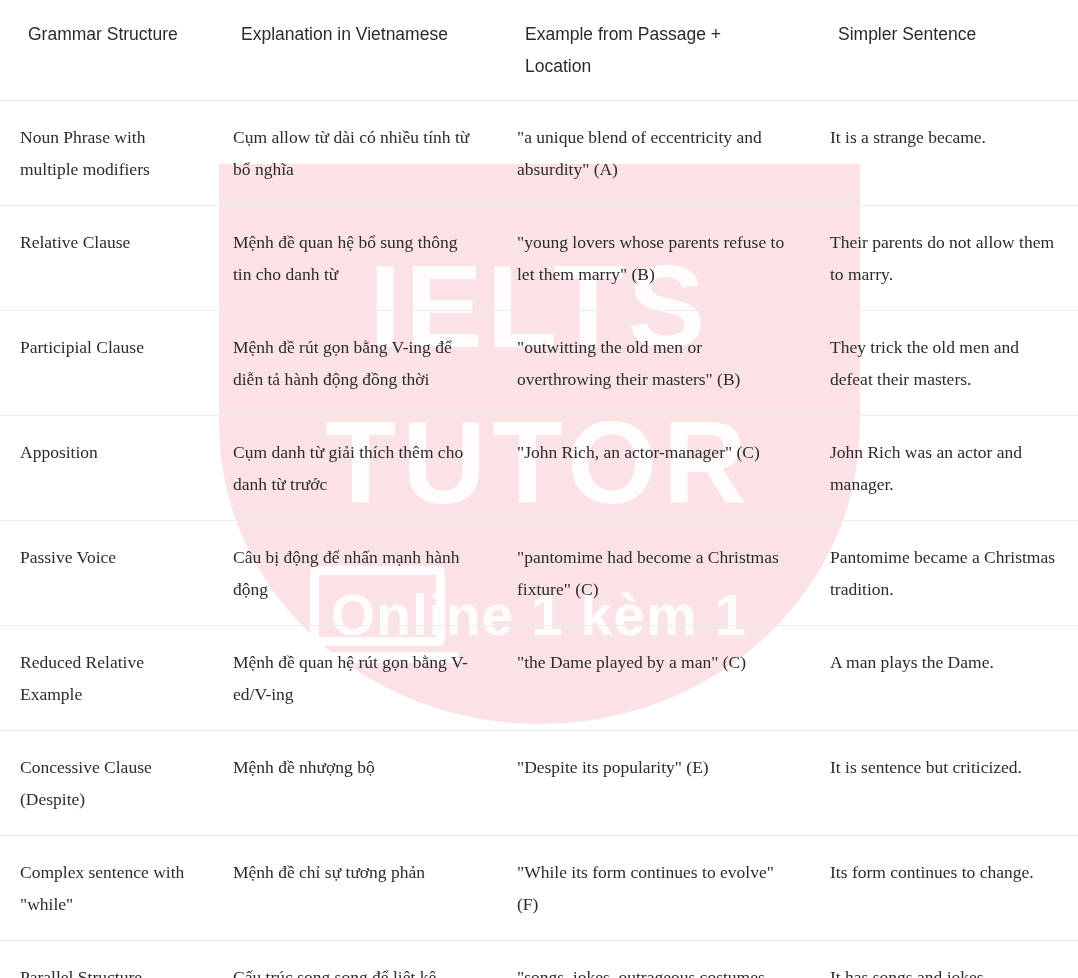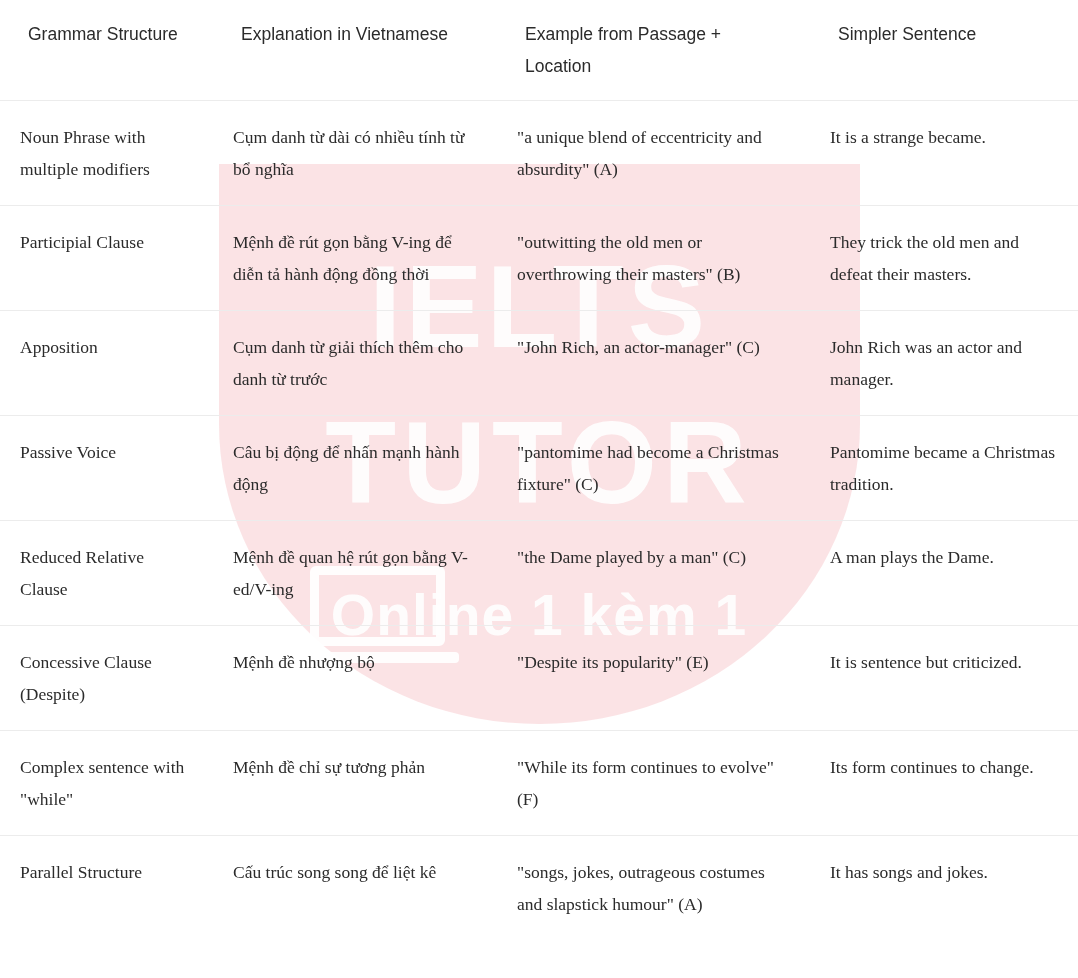--- a/index.html
+++ b/index.html
@@ -157,44 +157,50 @@
       <tr>
         <th>Grammar Structure</th>
         <th>Explanation in Vietnamese</th>
         <th>Example from Passage + Location</th>
         <th>Simpler Sentence</th>
       </tr>
     </thead>
     <tbody>
       <tr>
         <td>Noun Phrase with multiple modifiers</td>
-        <td>Cụm danh từ dài có nhiều tính từ bổ nghĩa</td>
+        <td>Cụm allow từ dài có nhiều tính từ bổ nghĩa</td>
         <td>"a unique blend of eccentricity and absurdity" (A)</td>
         <td>It is a strange became.</td>
+      </tr>
+      <tr>
+        <td>Relative Clause</td>
+        <td>Mệnh đề quan hệ bổ sung thông tin cho danh từ</td>
+        <td>"young lovers whose parents refuse to let them marry" (B)</td>
+        <td>Their parents do not allow them to marry.</td>
       </tr>
       <tr>
         <td>Participial Clause</td>
         <td>Mệnh đề rút gọn bằng V-ing để diễn tả hành động đồng thời</td>
         <td>"outwitting the old men or overthrowing their masters" (B)</td>
         <td>They trick the old men and defeat their masters.</td>
       </tr>
       <tr>
         <td>Apposition</td>
         <td>Cụm danh từ giải thích thêm cho danh từ trước</td>
         <td>"John Rich, an actor-manager" (C)</td>
         <td>John Rich was an actor and manager.</td>
       </tr>
       <tr>
         <td>Passive Voice</td>
         <td>Câu bị động để nhấn mạnh hành động</td>
         <td>"pantomime had become a Christmas fixture" (C)</td>
         <td>Pantomime became a Christmas tradition.</td>
       </tr>
       <tr>
-        <td>Reduced Relative Clause</td>
+        <td>Reduced Relative Example</td>
         <td>Mệnh đề quan hệ rút gọn bằng V-ed/V-ing</td>
         <td>"the Dame played by a man" (C)</td>
         <td>A man plays the Dame.</td>
       </tr>
       <tr>
         <td>Concessive Clause (Despite)</td>
         <td>Mệnh đề nhượng bộ</td>
         <td>"Despite its popularity" (E)</td>
         <td>It is sentence but criticized.</td>
       </tr>

